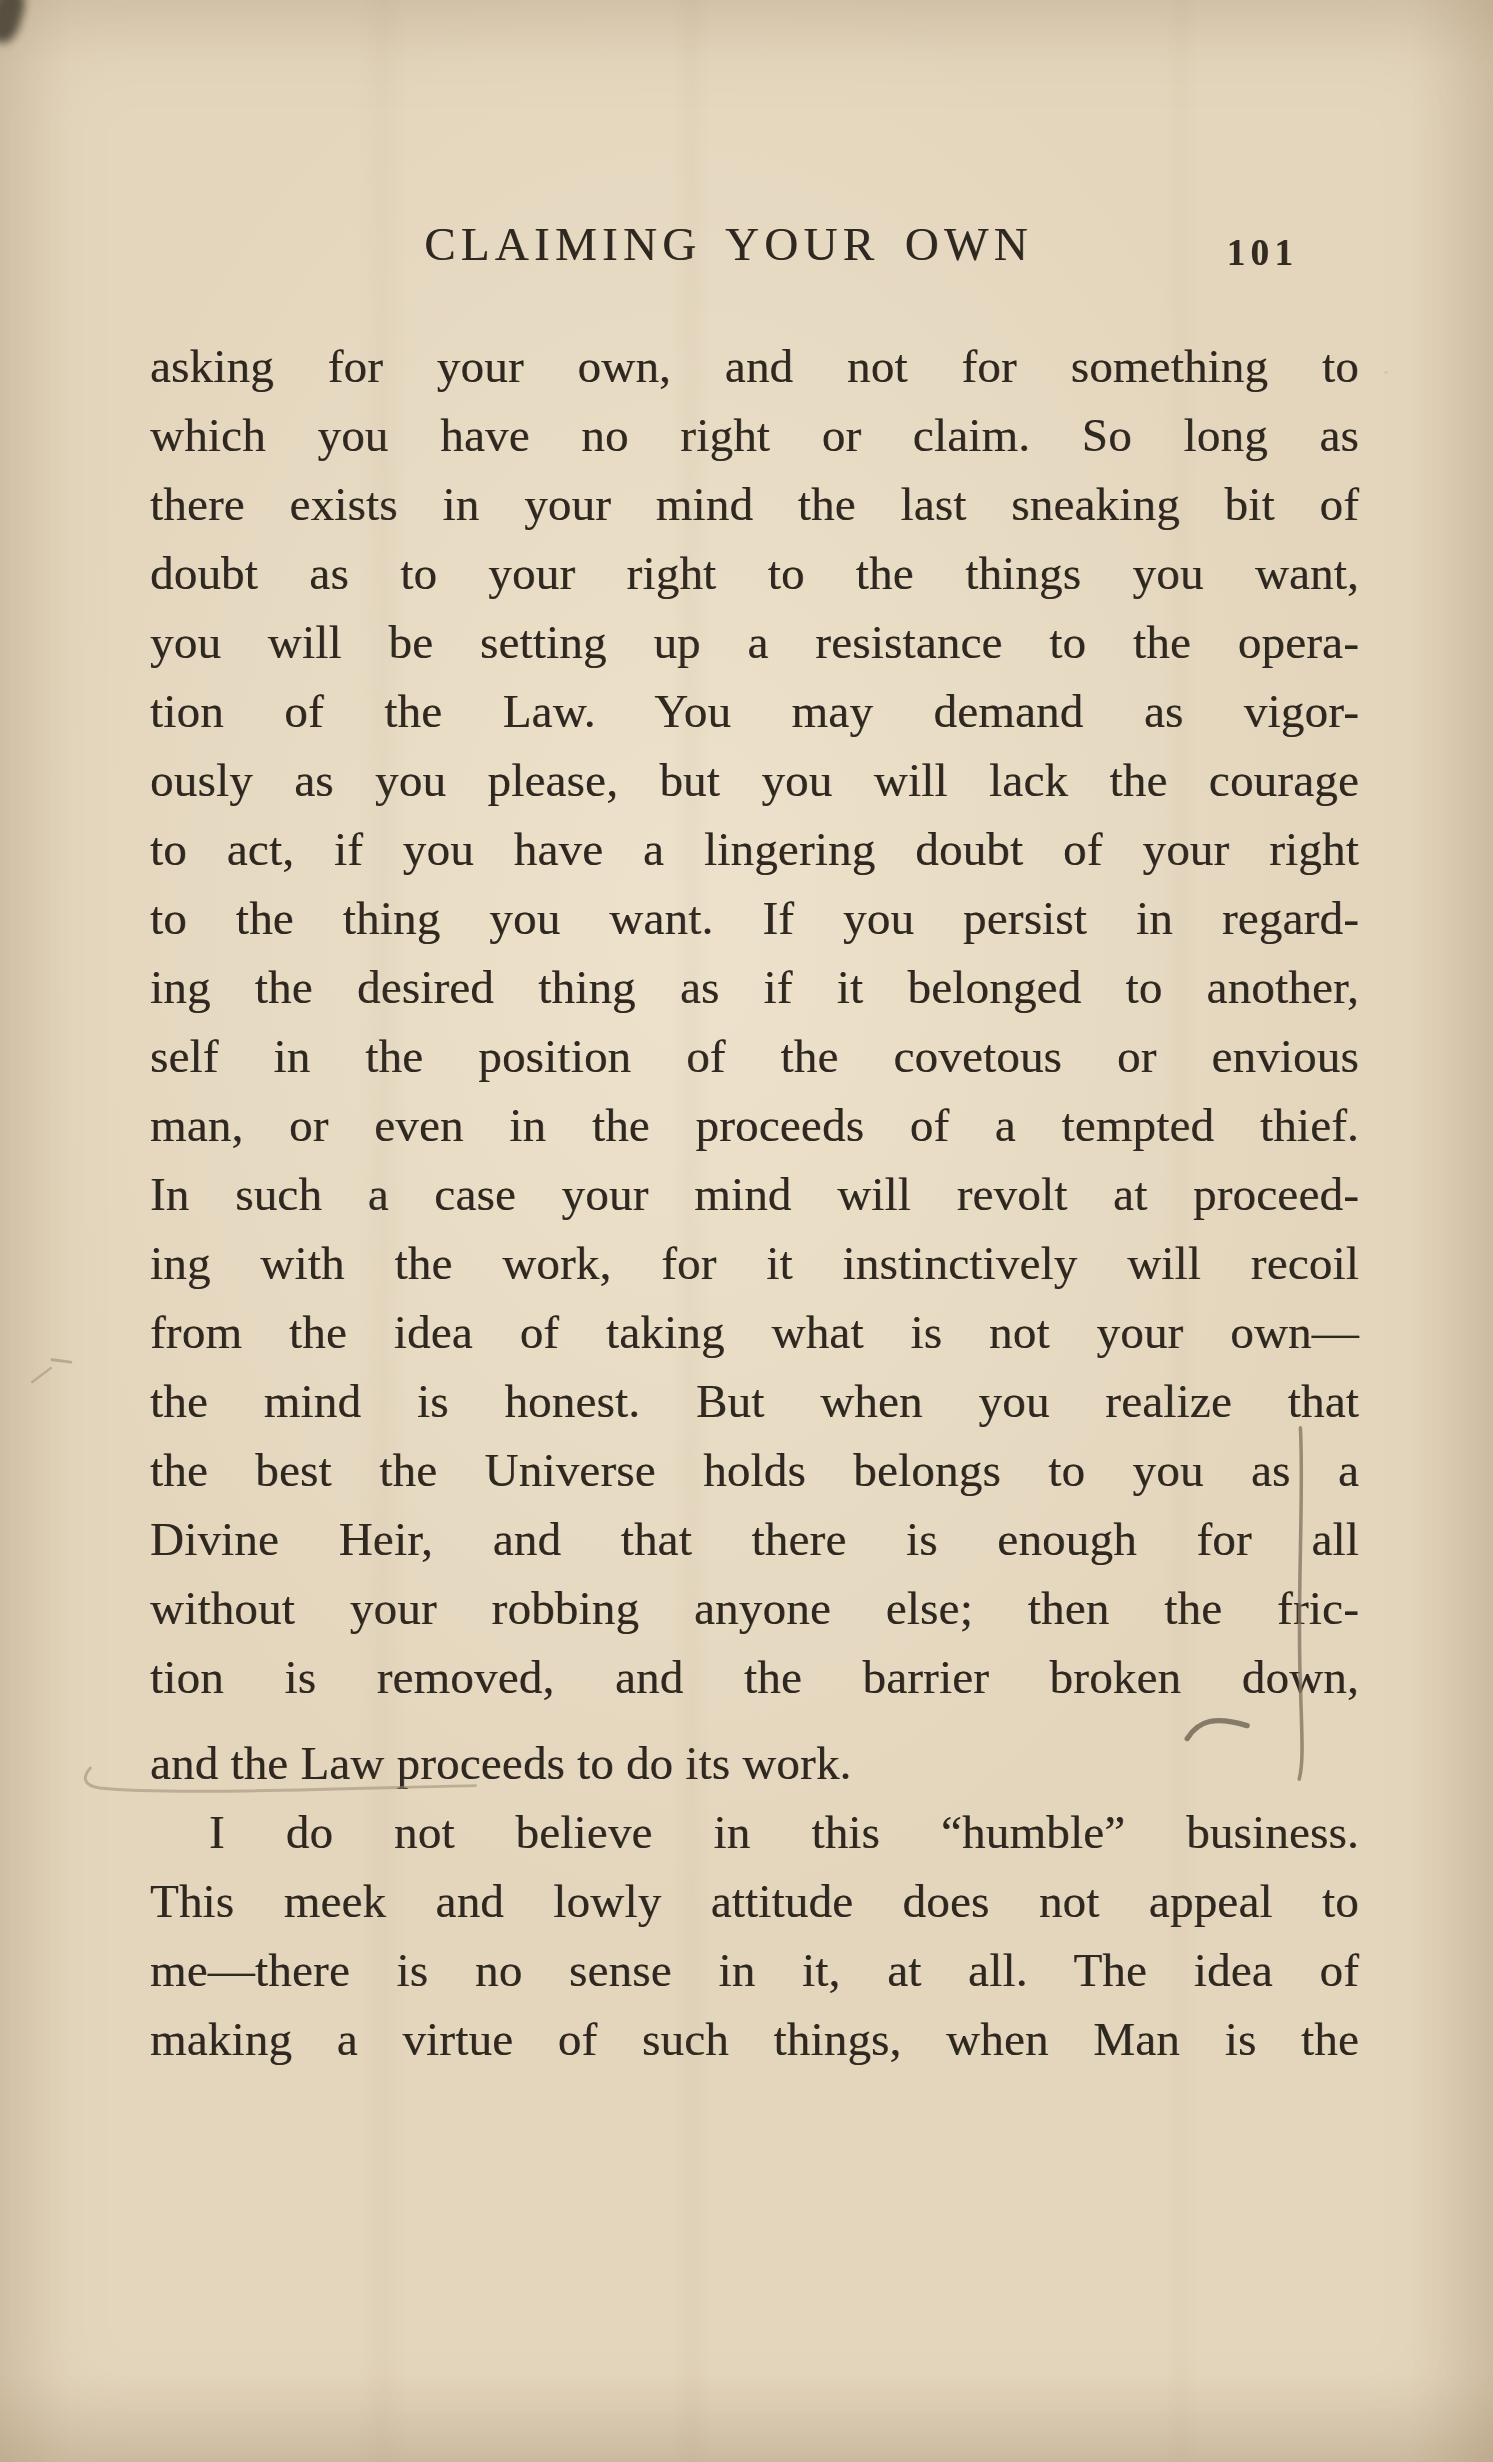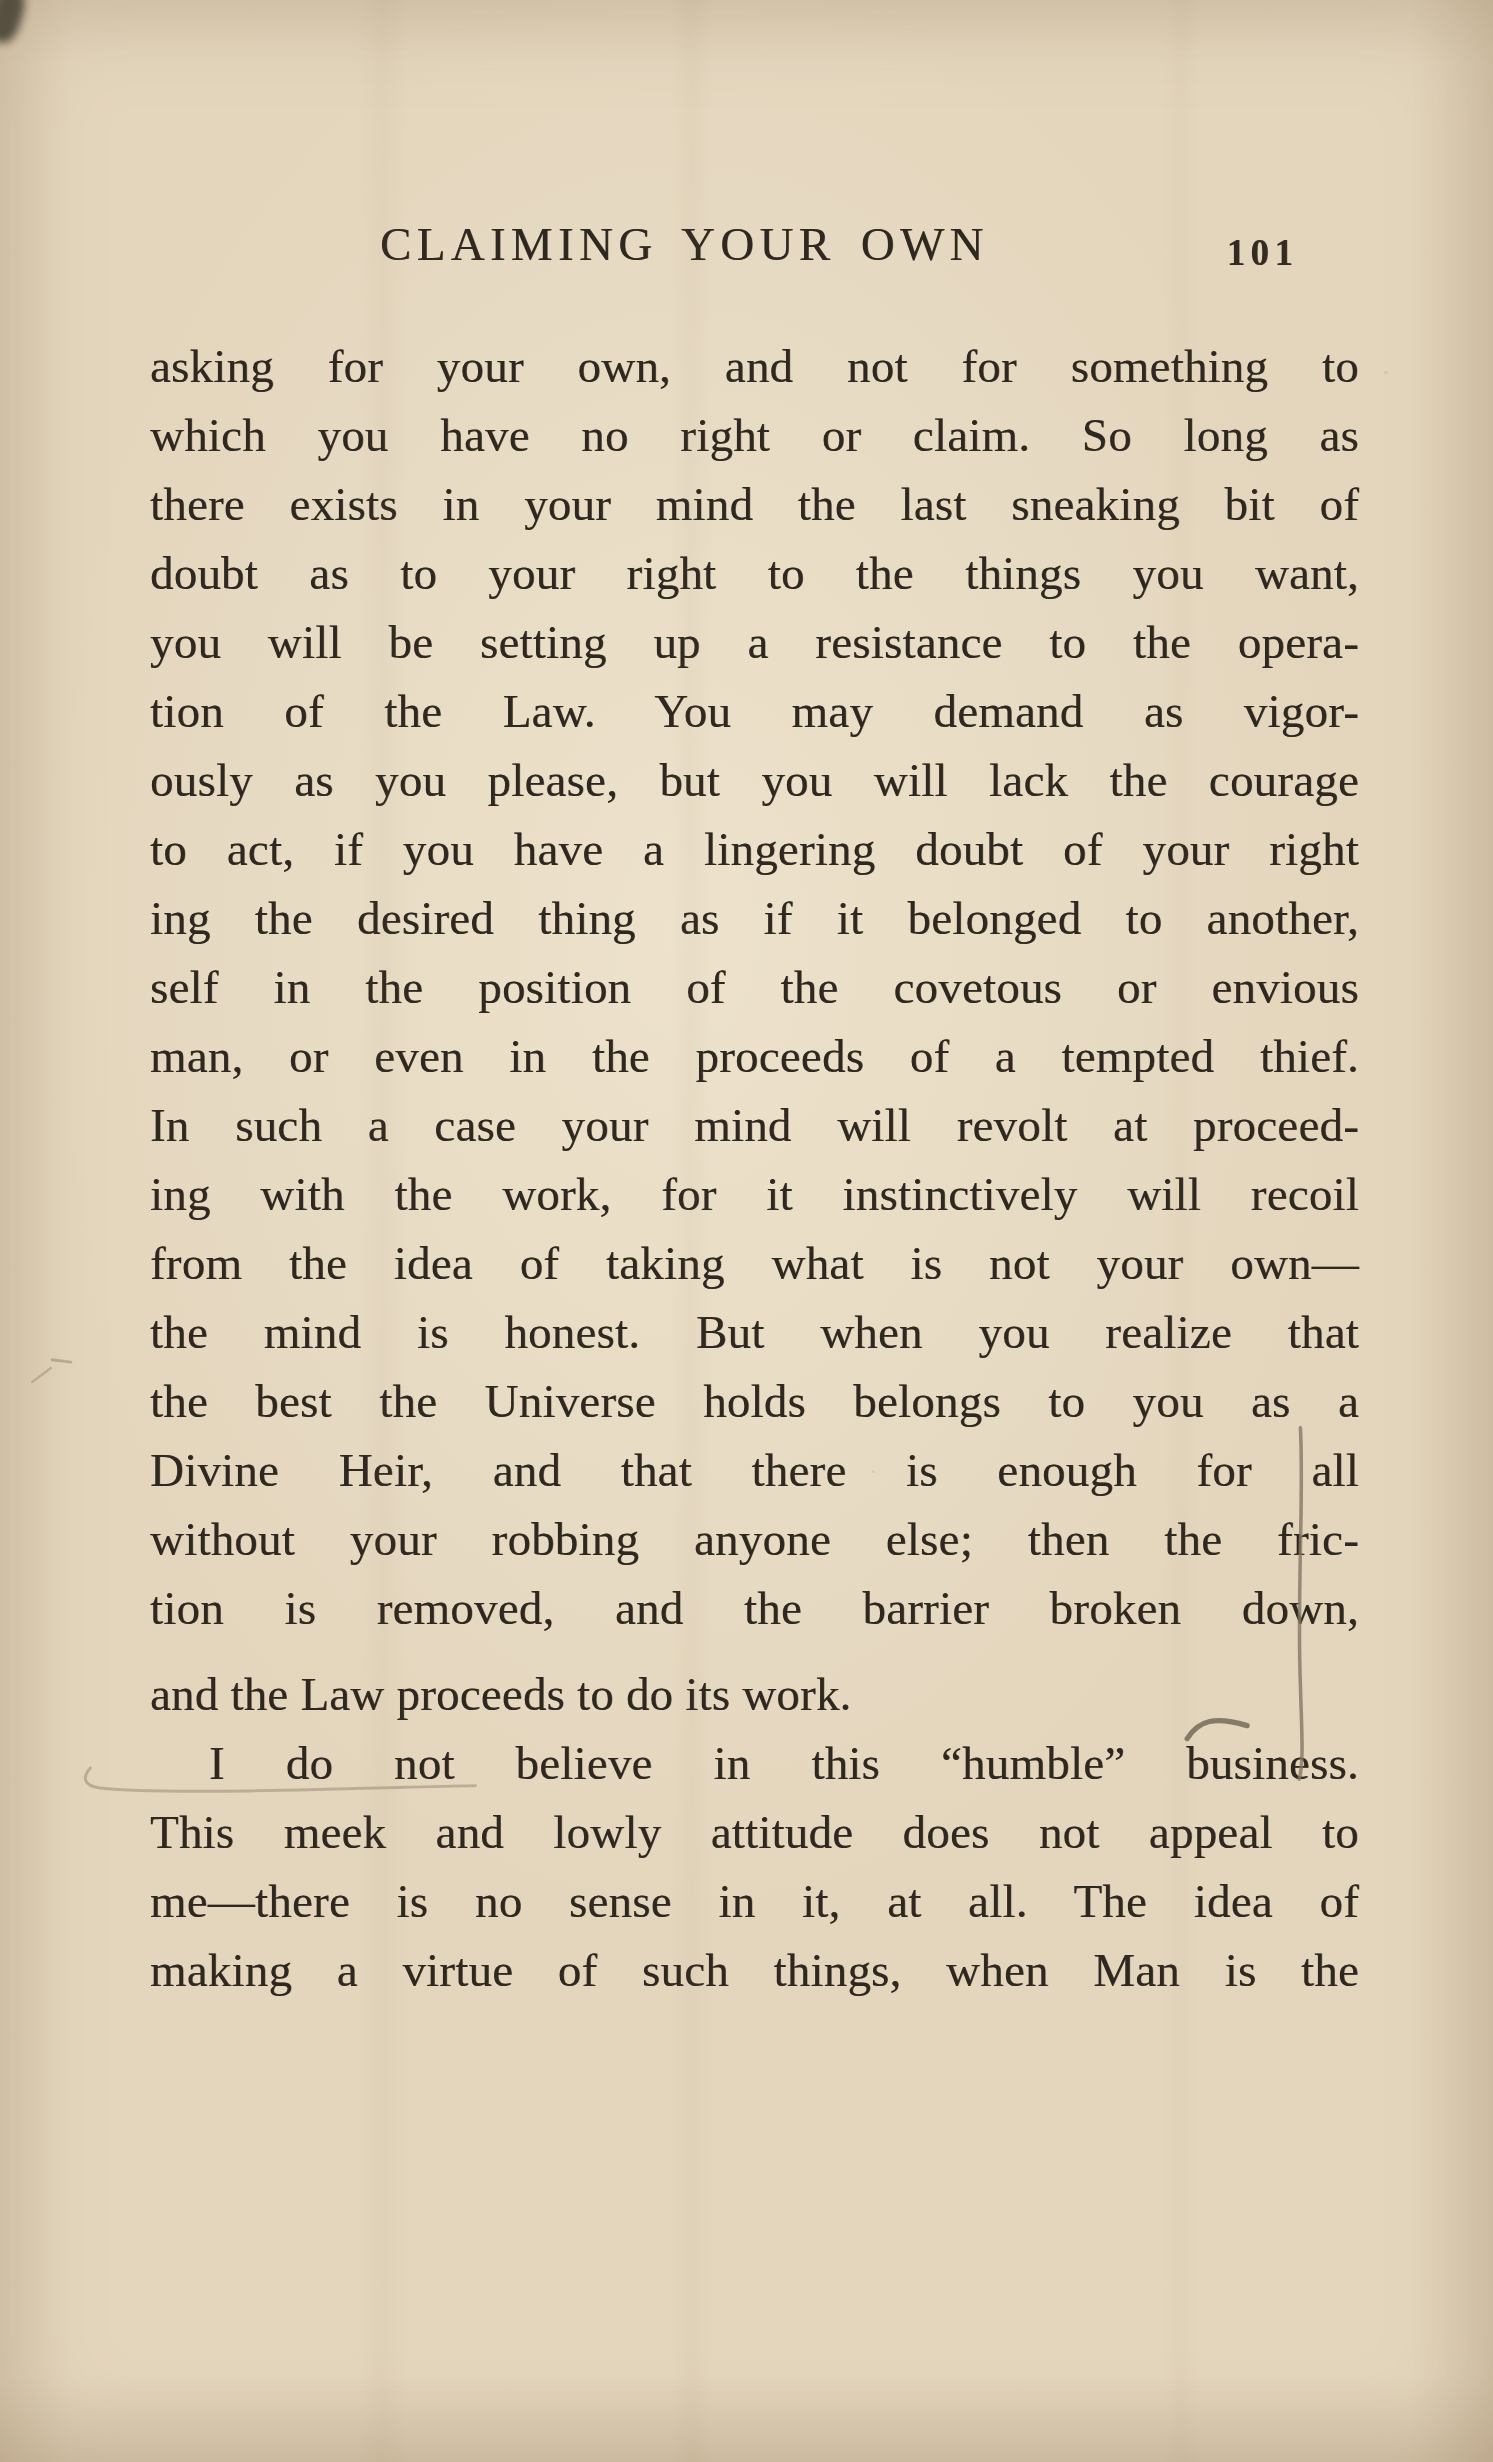--- a/index.html
+++ b/index.html
@@ -17,21 +17,21 @@
       linear-gradient(to top,   rgba(140,112,78,.16) 0, rgba(140,112,78,0) 89px),
       #e4d6bd;
   }
   .scan::after{
     content:"";position:absolute;inset:0;pointer-events:none;
     box-shadow:inset 0 0 107px rgba(120,92,58,.22);
   }
   
   .running-head{
     position:absolute;left:380px;top:221px;width:653px;
-    text-align:left;font-size:47px;line-height:1;
+    text-align:right;font-size:47px;line-height:1;
     letter-spacing:5.3px;word-spacing:8.3px;
     text-shadow:0.5px 0.2px 0.4px rgba(43,35,26,.55);
   }
   .folio{
     position:absolute;left:1218px;top:234px;width:89px;
     text-align:center;font-size:37px;line-height:1;
     font-weight:700;letter-spacing:5.3px;
     font-feature-settings:"onum" 1;
     color:#332b21;
     text-shadow:0.5px 0.2px 0.4px rgba(43,35,26,.5);
@@ -71,20 +71,21 @@
   <div class="text-block">
     <div>
       <div class="line">asking for your own, and not for something to</div>
       <div class="line">which you have no right or claim. So long as</div>
       <div class="line">there exists in your mind the last sneaking bit of</div>
       <div class="line">doubt as to your right to the things you want,</div>
       <div class="line">you will be setting up a resistance to the opera-</div>
       <div class="line">tion of the Law. You may demand as vigor-</div>
       <div class="line">ously as you please, but you will lack the courage</div>
       <div class="line">to act, if you have a lingering doubt of your right</div>
+      <div class="line">to the thing you want. If you persist in regard-</div>
       <div class="line">ing the desired thing as if it belonged to another,</div>
       <div class="line">self in the position of the covetous or envious</div>
       <div class="line">man, or even in the proceeds of a tempted thief.</div>
       <div class="line">In such a case your mind will revolt at proceed-</div>
       <div class="line">ing with the work, for it instinctively will recoil</div>
       <div class="line">from the idea of taking what is not your own—</div>
       <div class="line">the mind is honest. But when you realize that</div>
       <div class="line">the best the Universe holds belongs to you as a</div>
       <div class="line">Divine Heir, and that there is enough for all</div>
       <div class="line">without your robbing anyone else; then the fric-</div>

